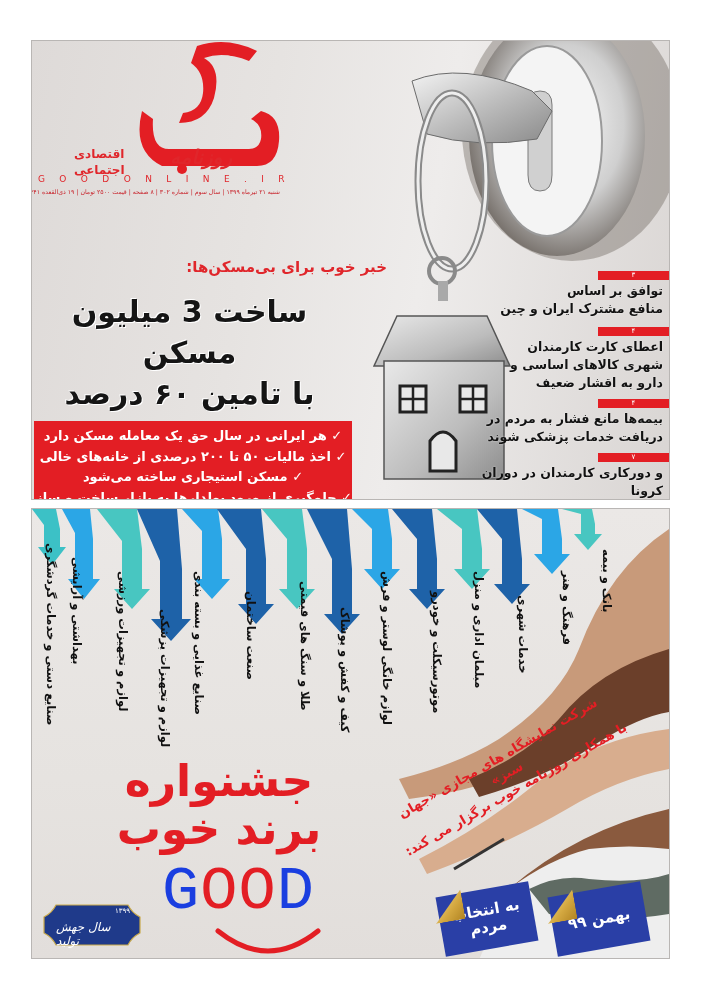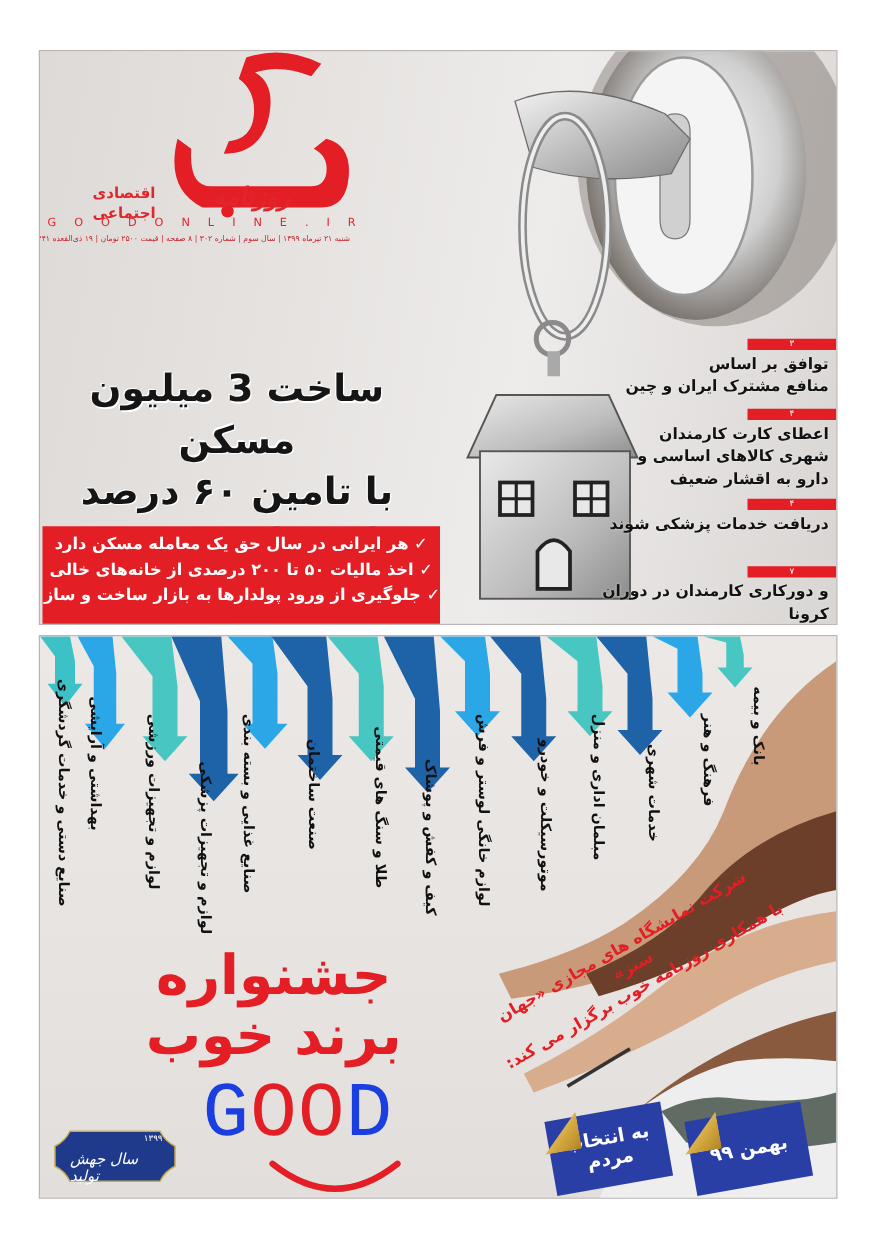--- a/index.html
+++ b/index.html
@@ -125,29 +125,31 @@
     <path d="M95 5 q30 -10 60 5 l-8 10 q-25 -10 -45 -3 q18 10 10 40 q-8 25 -35 25 l4 -10 q18 -2 20 -20 q2 -20 -12 -30 z" fill="#e31e24"></path>
     <circle cx="80" cy="128" r="5" fill="#e31e24"></circle>
     <circle cx="130" cy="10" r="5" fill="#e31e24"></circle>
   </svg>
   <div class="logo-sub paper-name">روزنامه</div>
   <div class="logo-sub kind-1">اقتصادی</div>
   <div class="logo-sub kind-2">اجتماعی</div>
   <div class="site">GOODONLINE.IR</div>
   <div class="dateline">شنبه ۲۱ تیرماه ۱۳۹۹ | سال سوم | شماره ۳۰۲ | ۸ صفحه | قیمت ۲۵۰۰ تومان | ۱۹ ذی‌القعده ۱۴۴۱ | ۱۱ جولای ۲۰۲۰</div>
 
+  <div class="kicker">خبر خوب برای بی‌مسکن‌ها:</div>
   <div class="headline">
     <div>ساخت 3 میلیون مسکن</div>
     <div>با تامین ۶۰ درصد</div>
     <div>وام دولتی و زمین رایگان</div>
   </div>
 
   <div class="bullet-box">
     <div class="bullet">✓ هر ایرانی در سال حق یک معامله مسکن دارد</div>
     <div class="bullet">✓ اخذ مالیات ۵۰ تا ۲۰۰ درصدی از خانه‌های خالی</div>
+    <div class="bullet">✓ مسکن استیجاری ساخته می‌شود</div>
     <div class="bullet">✓ جلوگیری از ورود پولدارها به بازار ساخت و ساز مسکن</div>
   </div>
 
   <div class="side-item" style="top:230px;">
     <div class="side-strip">۳</div>
     <div class="side-text">
       <div>توافق بر اساس</div>
         <div>منافع مشترک ایران و چین</div>
     </div>
   </div>
@@ -155,20 +157,21 @@
     <div class="side-strip">۴</div>
     <div class="side-text">
       <div>اعطای کارت کارمندان</div>
         <div>شهری کالاهای اساسی و</div>
         <div>دارو به اقشار ضعیف</div>
     </div>
   </div>
   <div class="side-item" style="top:358px;">
     <div class="side-strip">۴</div>
     <div class="side-text">
+      <div>بیمه‌ها مانع فشار به مردم در</div>
         <div>دریافت خدمات پزشکی شوند</div>
     </div>
   </div>
   <div class="side-item" style="top:412px;">
     <div class="side-strip">۷</div>
     <div class="side-text">
         <div>و دورکاری کارمندان در دوران کرونا</div>
     </div>
   </div>
 </div>

